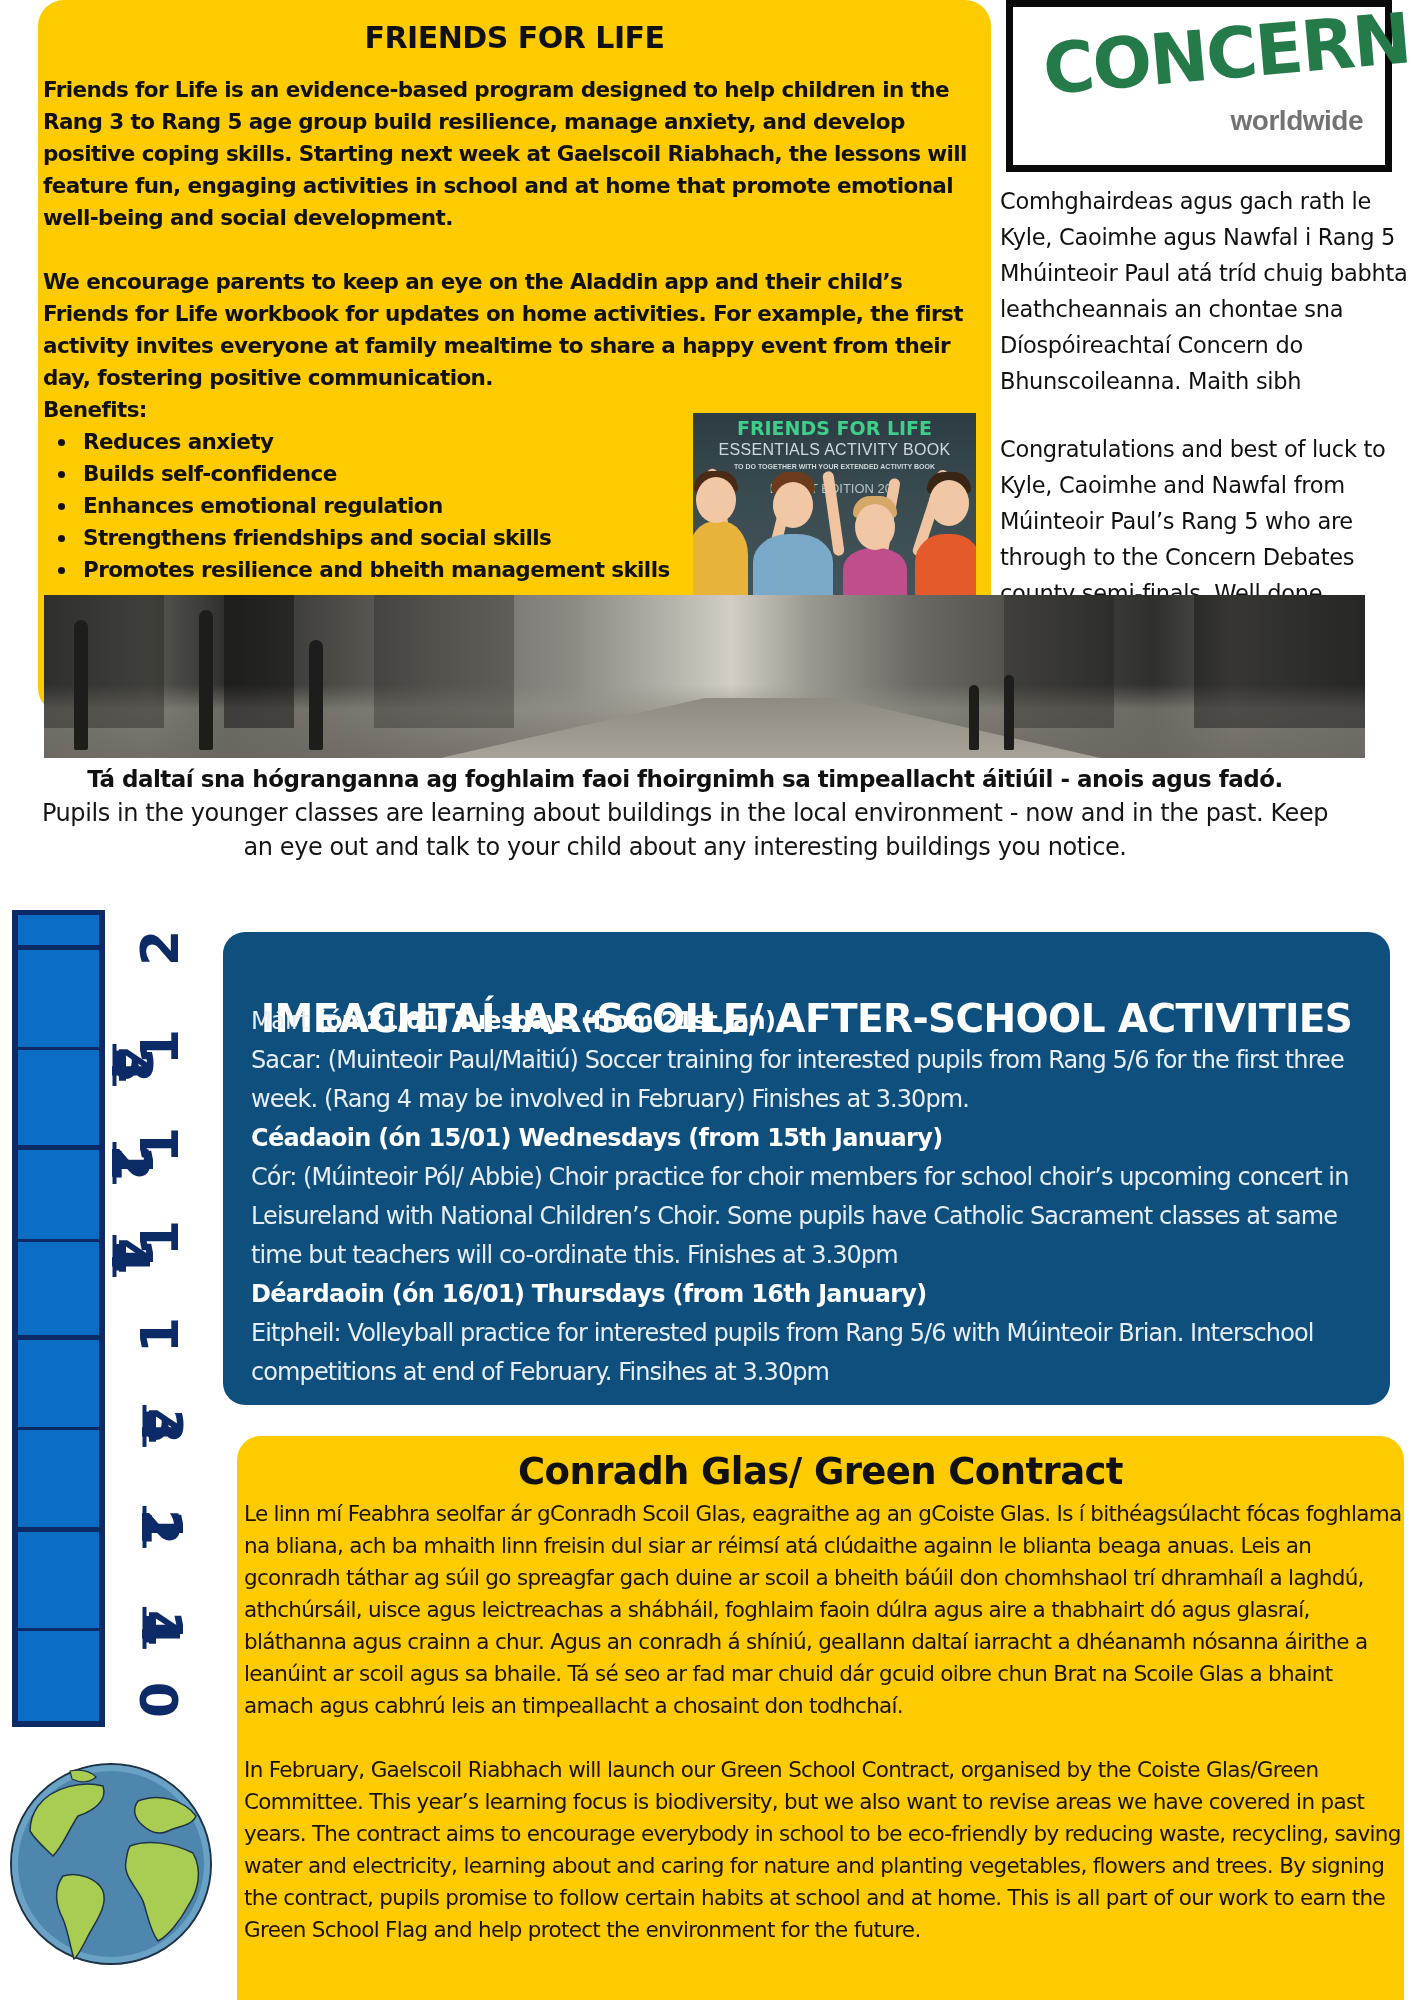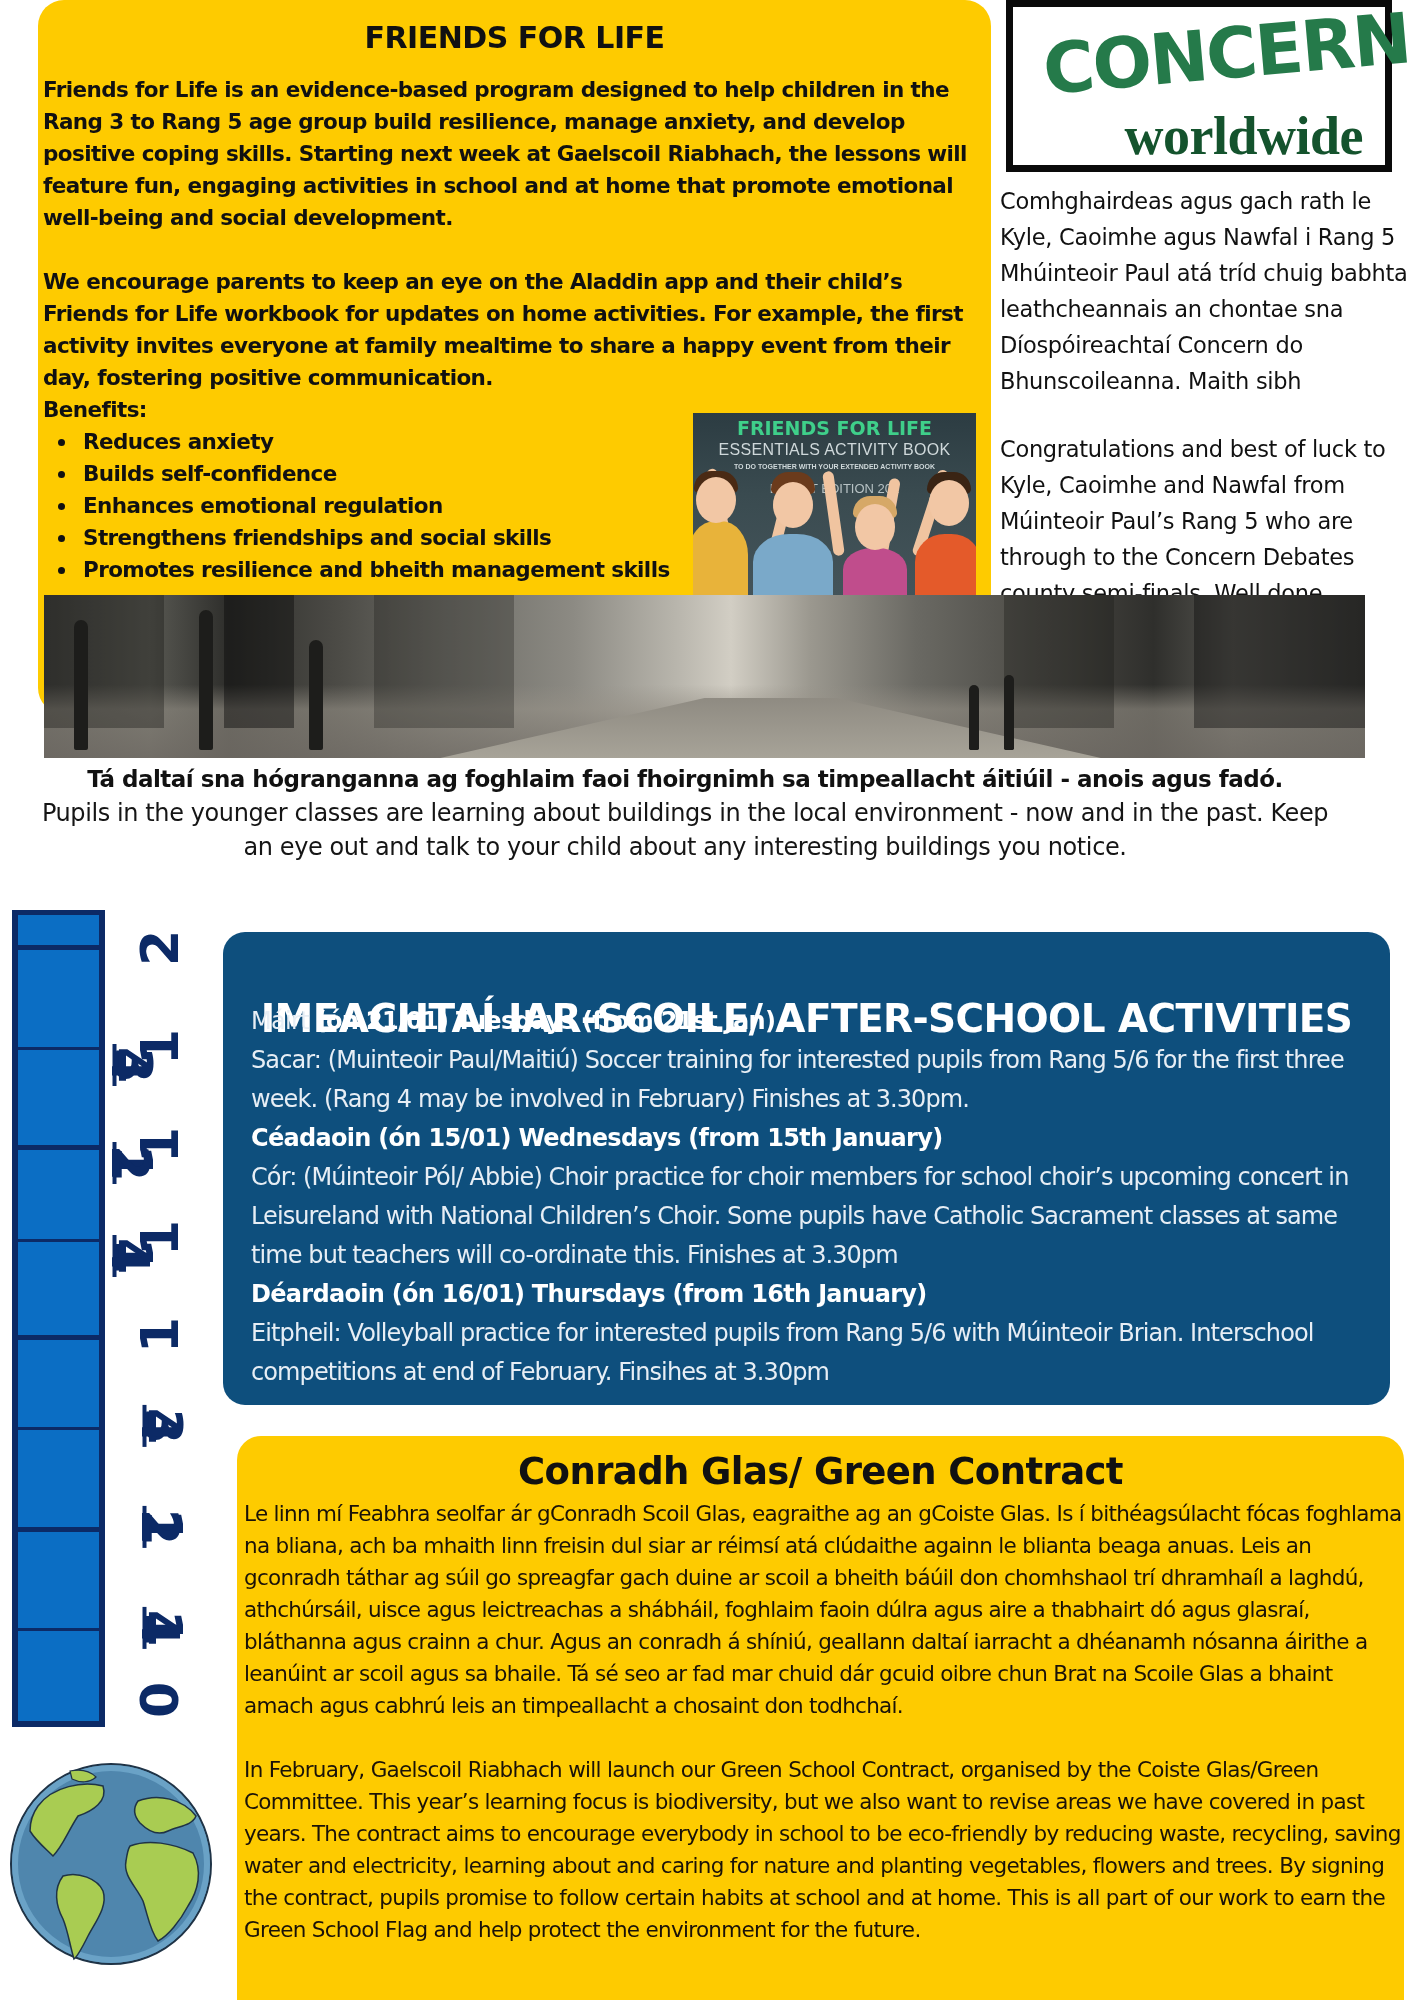--- a/index.html
+++ b/index.html
@@ -46,22 +46,22 @@
   .concern-box {
     position: absolute; left: 1006px; top: 0; width: 386px; height: 172px;
     border: 7px solid #0a0a0a; background: #fff;
   }
   .concern-word {
     position: absolute; left: 34px; top: 22px; color: #257a4a;
     font-family: "DejaVu Sans", sans-serif; font-weight: bold; font-size: 70px; letter-spacing: -2px;
     transform: rotate(-5deg); transform-origin: left bottom;
   }
   .concern-sub {
-    position: absolute; right: 22px; top: 98px; color: #14532d;
-    font-family: Liberation Serif, serif; font-weight: bold; font-size: 54px; letter-spacing: -0.5px;
+    position: absolute; right: 22px; top: 98px; color: #737373;
+    font-family: Liberation Sans, sans-serif; font-weight: bold; font-size: 28px; letter-spacing: -0.5px;
   }
   .concern-text {
     position: absolute; left: 1000px; top: 183px; width: 410px;
     font-family: "DejaVu Sans", sans-serif; font-size: 22.5px; line-height: 36px; color: #111; letter-spacing: -0.3px;
   }
   .concern-text p { margin: 0; }
   .concern-text .gap { height: 32px; }
 
   
   .street {

